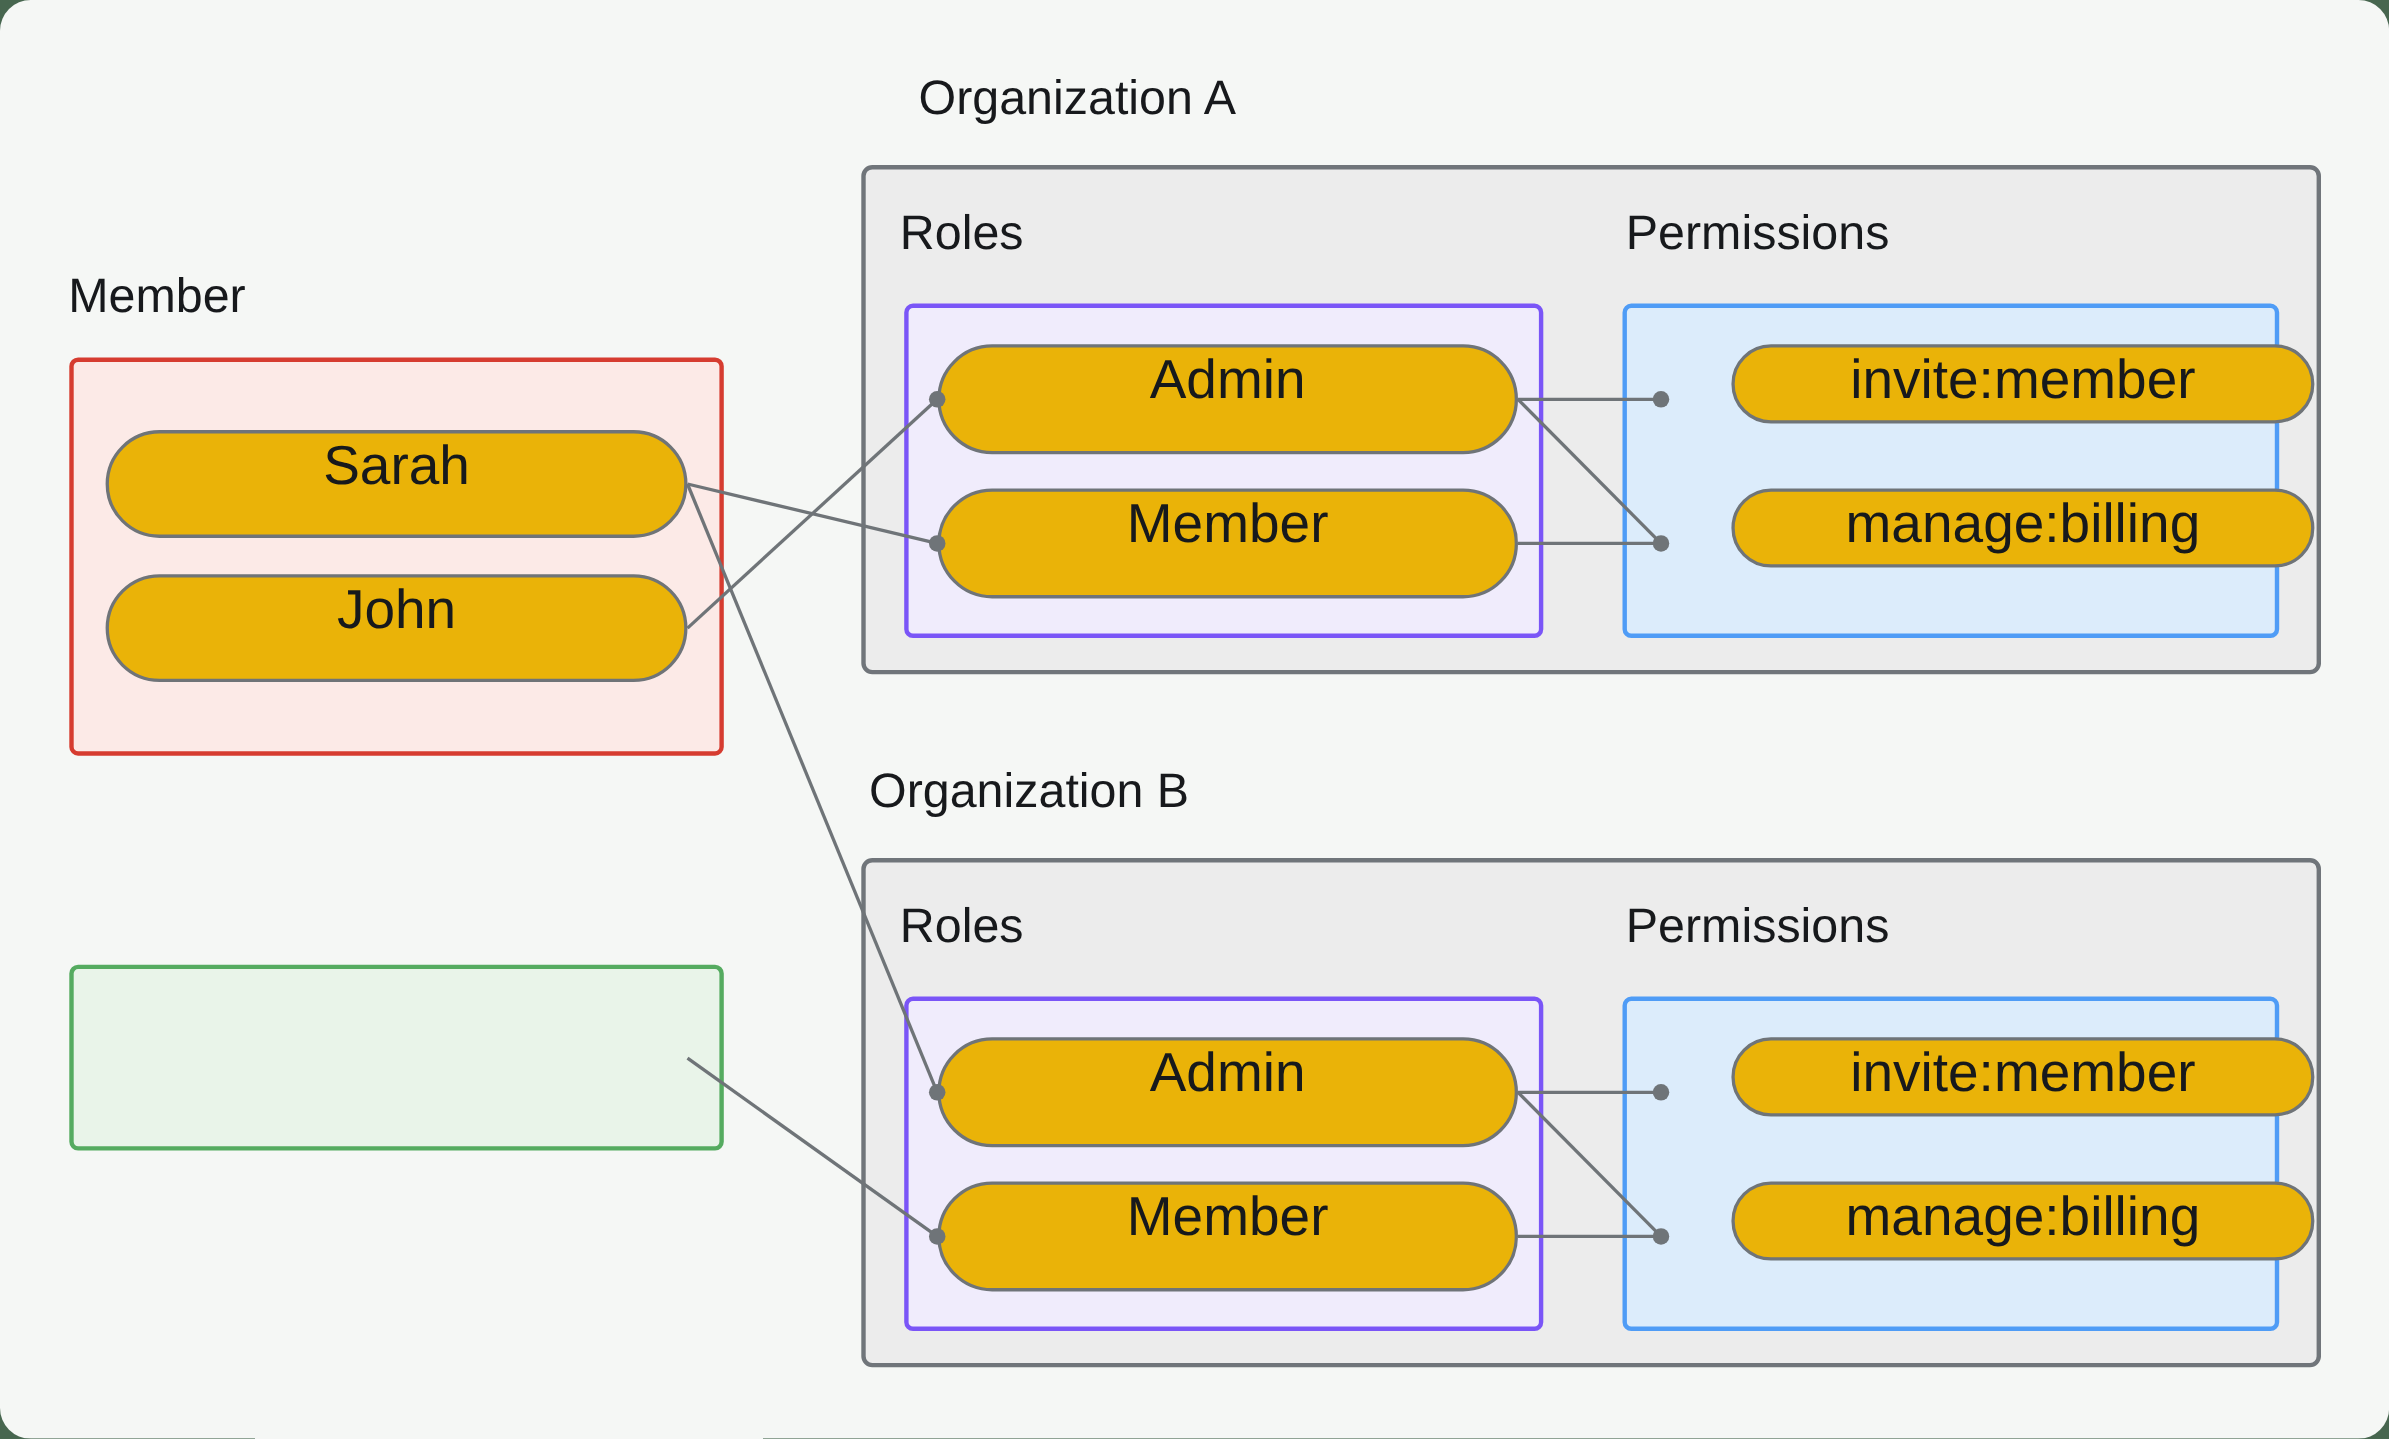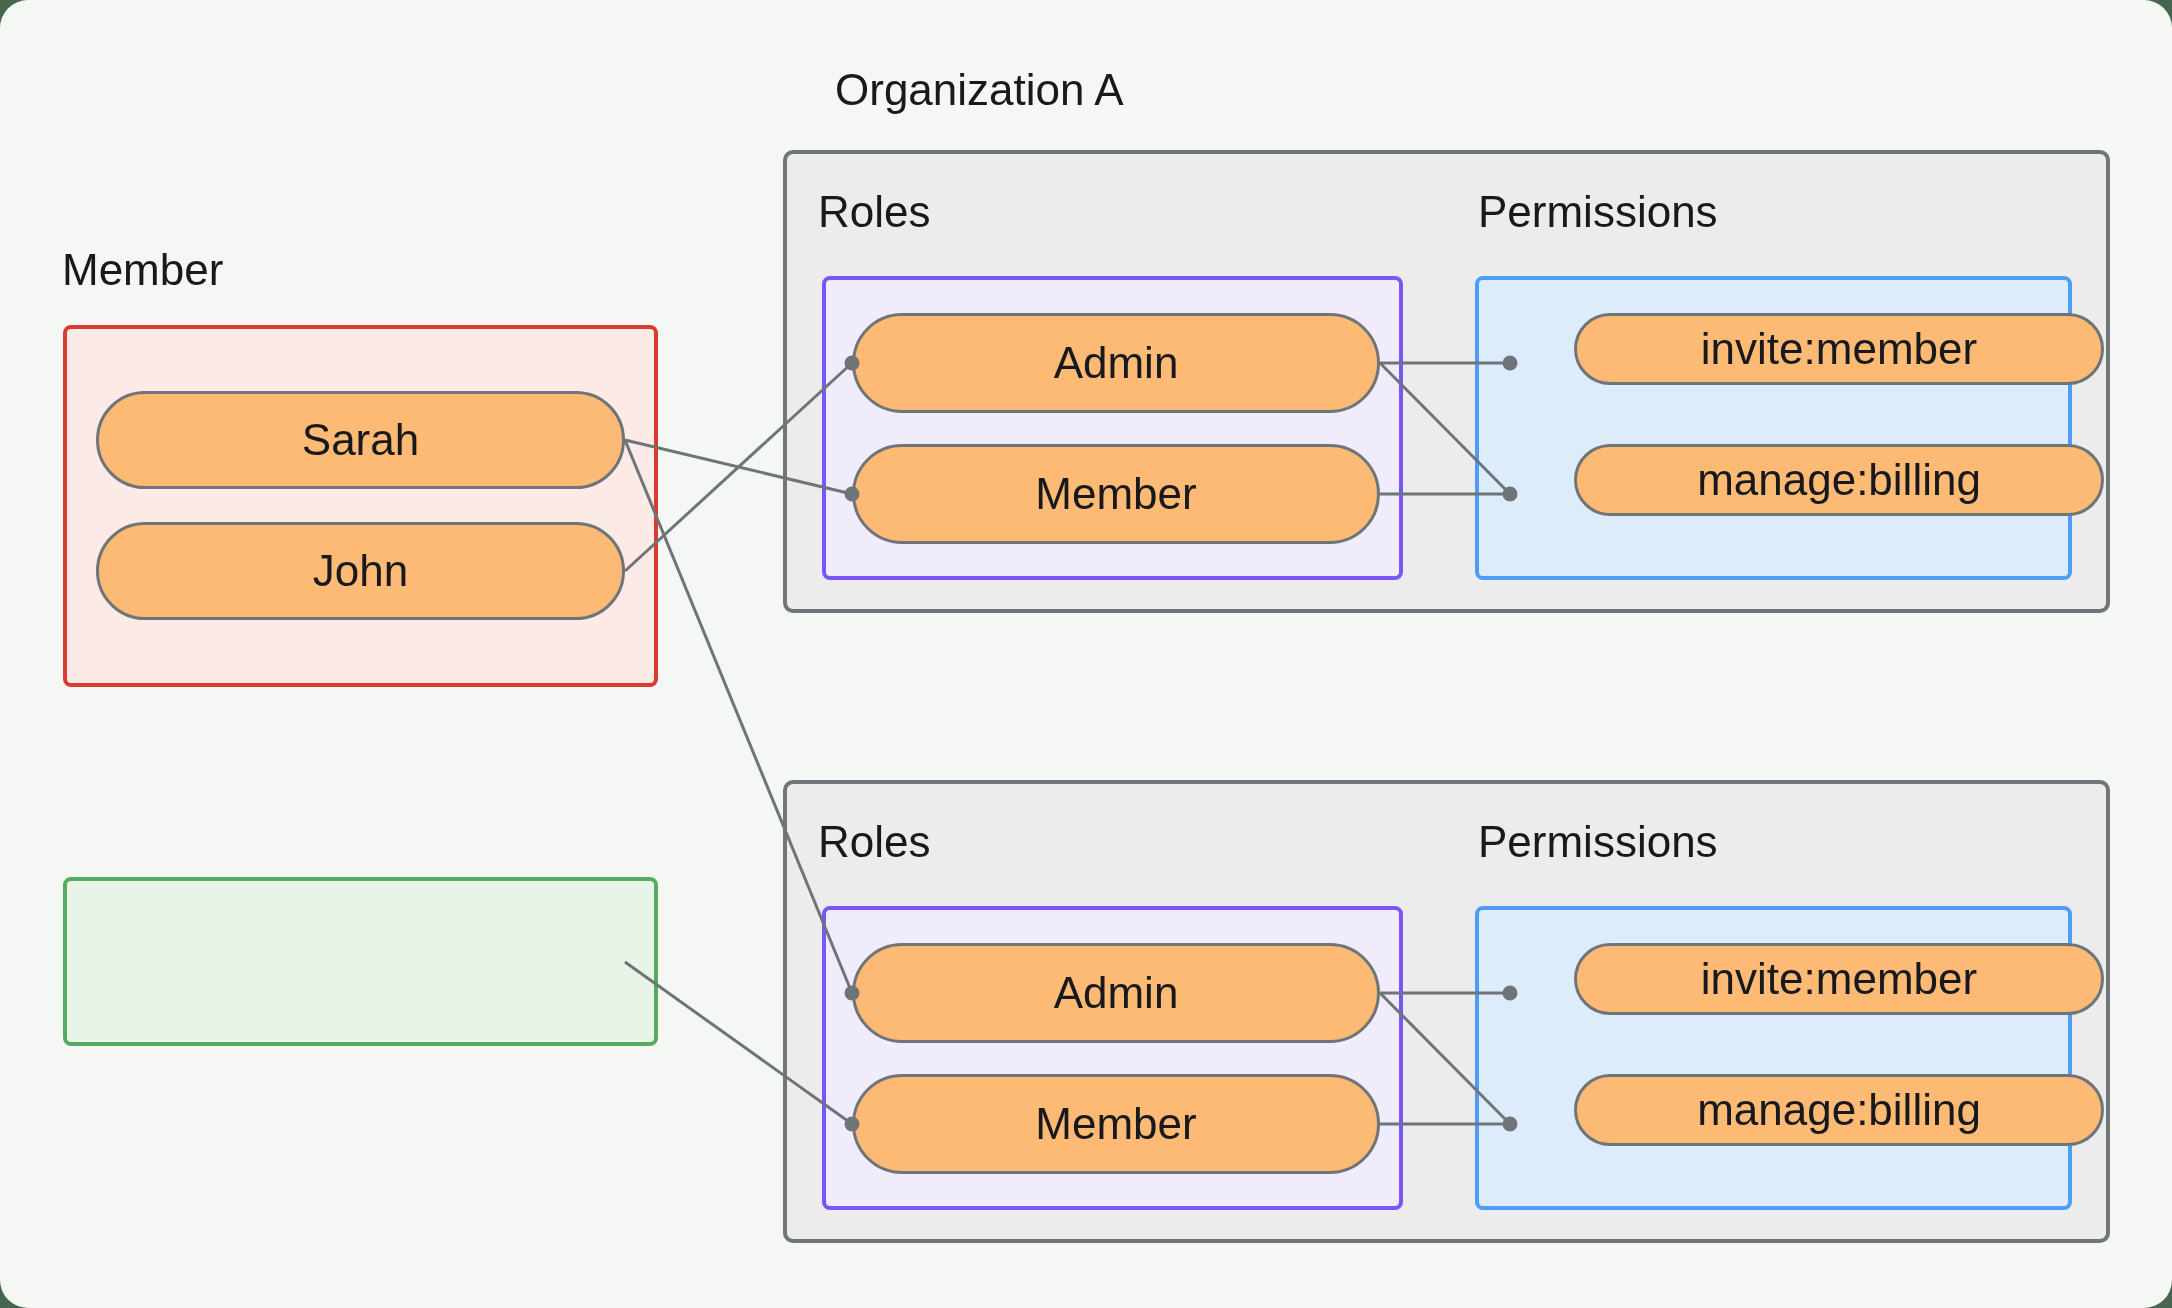--- a/index.html
+++ b/index.html
@@ -46,27 +46,27 @@
   .m2m-box     { left: 63px;  top: 877px; width: 595px;  height: 169px; background: #e9f4e9; border: 4px solid #55ab60; }
   .org-a-box   { left: 783px; top: 150px; width: 1327px; height: 463px; }
   .org-b-box   { left: 783px; top: 780px; width: 1327px; height: 463px; }
   .roles-box   { position: absolute; box-sizing: border-box; width: 581px; height: 304px; left: 822px;  background: #f0ecfc; border: 4px solid #7a55f7; border-radius: 8px; }
   .perms-box   { position: absolute; box-sizing: border-box; width: 597px; height: 304px; left: 1475px; background: #dcecfb; border: 4px solid #4f9cf6; border-radius: 8px; }
   .row-a { top: 276px; }
   .row-b { top: 906px; }
   .pill {
     position: absolute;
     box-sizing: border-box;
-    background: #fdba74;
+    background: #eab308;
     border: 3px solid #6f7478;
     border-radius: 60px;
     display: flex;
-    align-items: center;
+    align-items: flex-start;
     justify-content: center;
-    font-size: 44px;
+    font-size: 50px;
     font-weight: 500;
     color: #17191c;
     white-space: nowrap;
   }
   .pill-sarah  { left: 96px;   top: 391px;  width: 529px; height: 98px; }
   .pill-john   { left: 96px;   top: 522px;  width: 529px; height: 98px; }
   .pill-m2m    { left: 96px;   top: 913px;  width: 529px; height: 98px; }
   .pill-role   { left: 852px;  width: 528px; height: 100px; }
   .pill-perm   { left: 1574px; width: 530px; height: 72px; }
   .slot-top-a    { top: 313px; }
@@ -109,20 +109,21 @@
     <div class="pill pill-role slot-bottom-a">
       <span>Member</span>
     </div>
     <div class="pill pill-perm slot-top-a">
       <span>invite:member</span>
     </div>
     <div class="pill pill-perm slot-bottom-a">
       <span>manage:billing</span>
     </div>
 
+    <div class="label" style="left:790px; top:695px;">Organization B</div>
     <div class="org-box org-b-box"></div>
     <div class="label" style="left:818px; top:817px;">Roles</div>
     <div class="label" style="left:1478px; top:817px;">Permissions</div>
     <div class="roles-box row-b"></div>
     <div class="perms-box row-b"></div>
     <div class="pill pill-role slot-top-b">
       <span>Admin</span>
     </div>
     <div class="pill pill-role slot-bottom-b">
       <span>Member</span>

